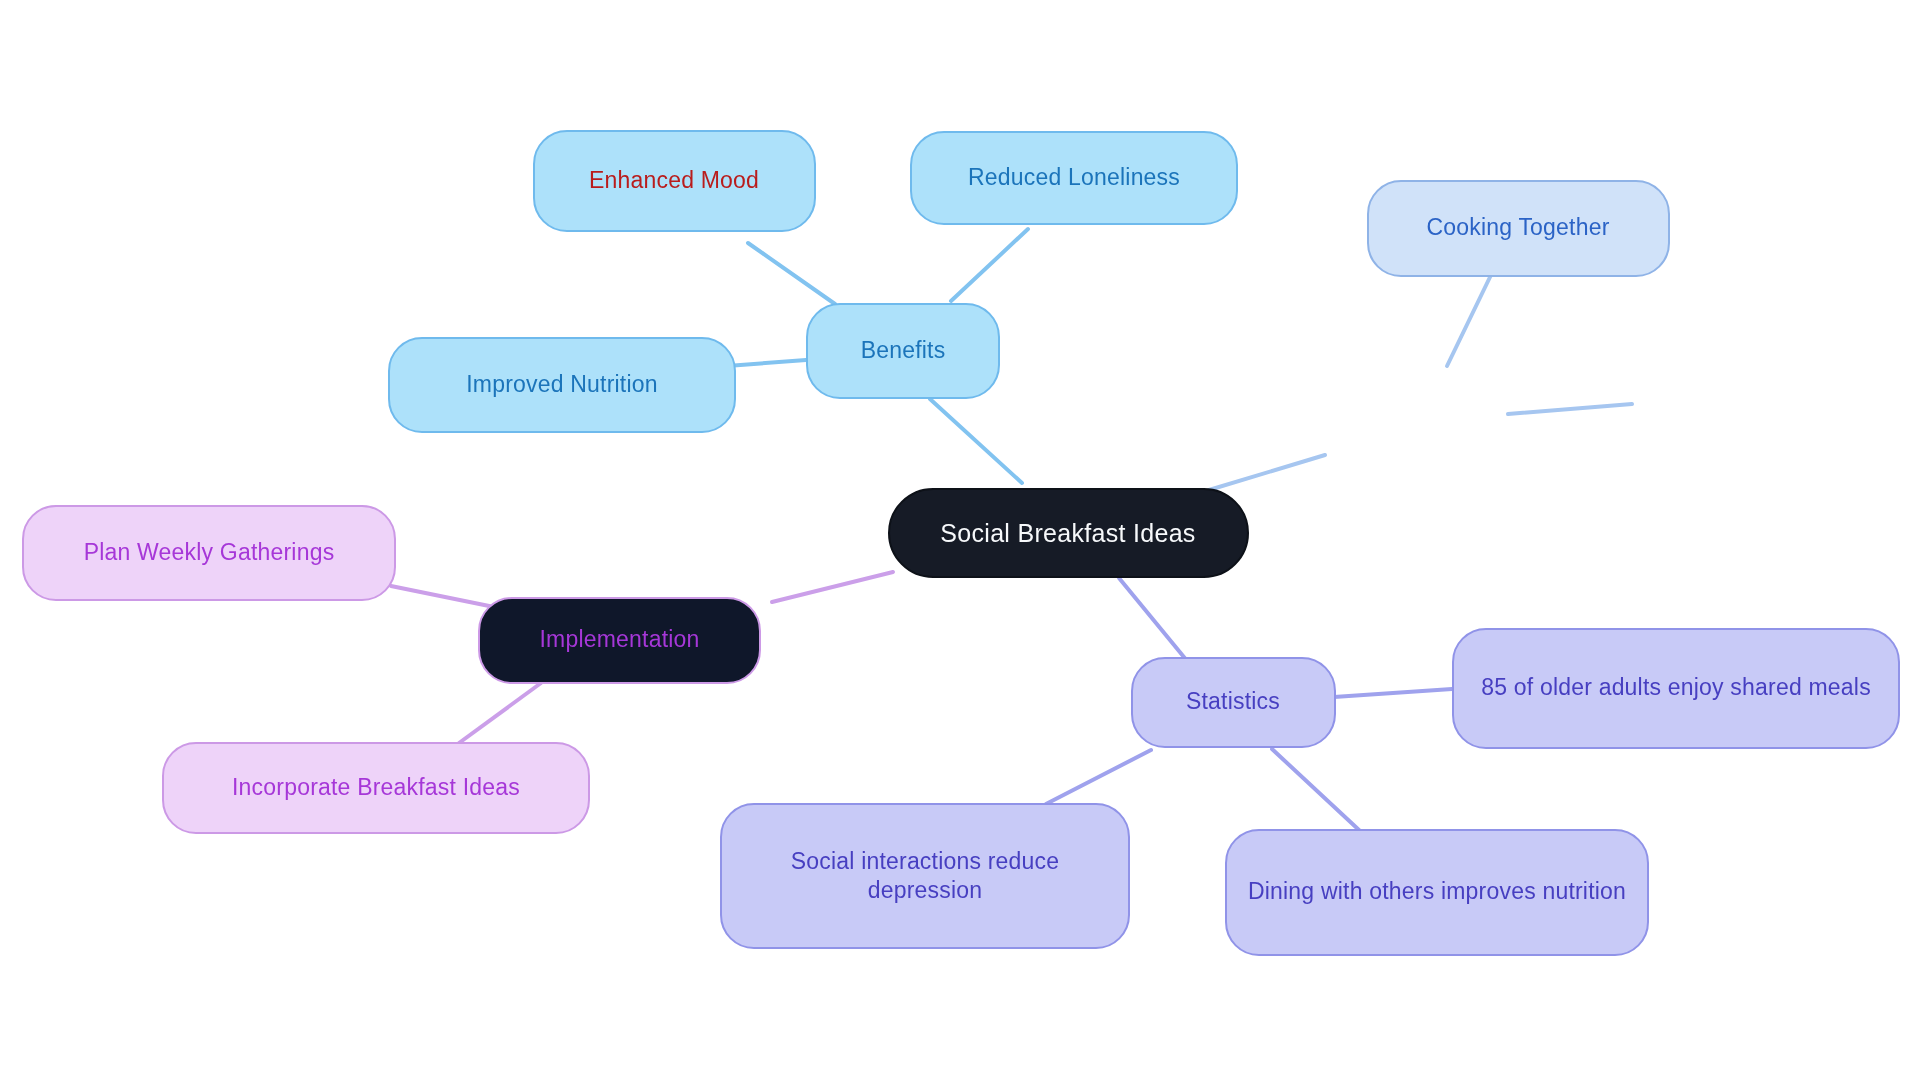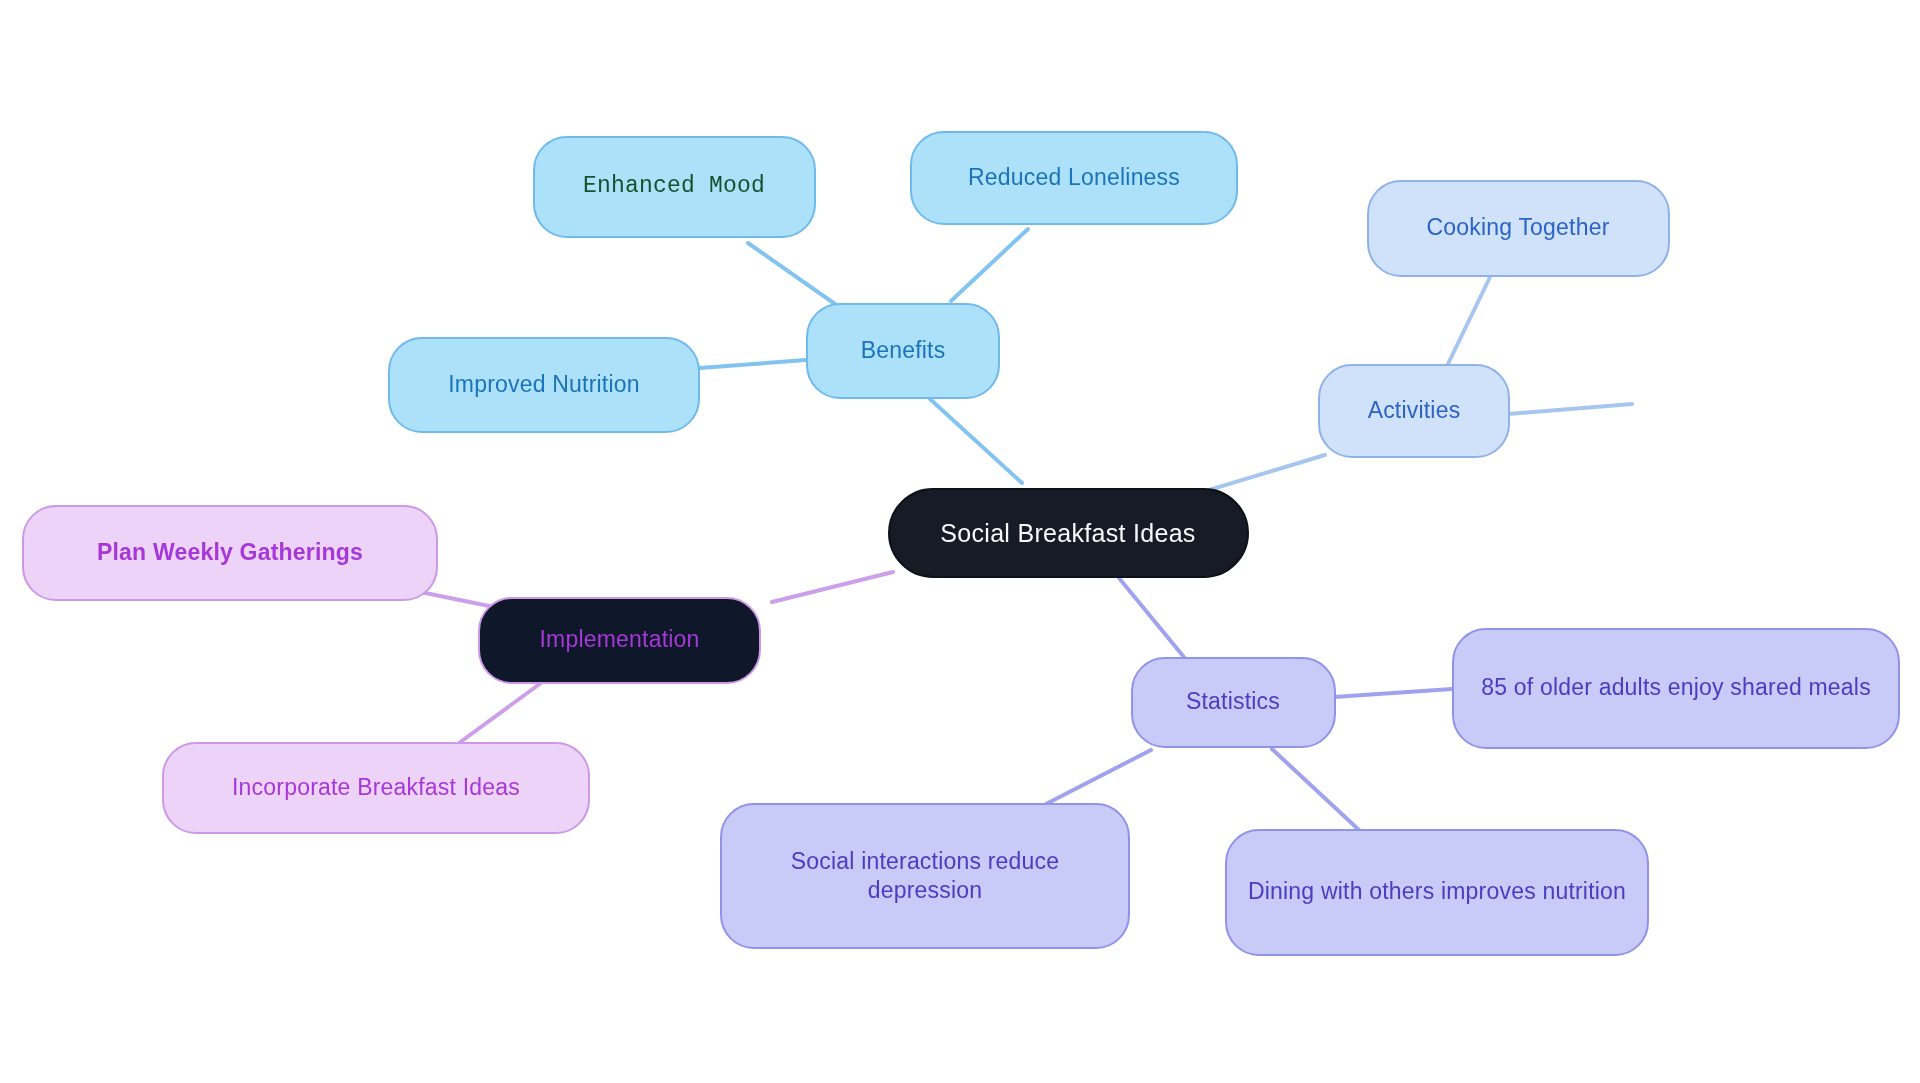--- a/index.html
+++ b/index.html
@@ -51,49 +51,46 @@
       <line x1="391" y1="586" x2="499" y2="608" stroke="#CB9FE9" stroke-width="4" stroke-linecap="round"></line>
       <line x1="459" y1="743" x2="541" y2="683" stroke="#CB9FE9" stroke-width="4" stroke-linecap="round"></line>
     </svg>
 
 <div class="node center" style="left: 887.5px; top: 488px; width: 361px; height: 90px; background: rgb(22, 27, 38); border-color: rgb(13, 17, 24); color: rgb(247, 249, 251); border-radius: 45px; align-items: center;">
       <span>Social Breakfast Ideas</span>
     </div>
     <div class="node" style="left: 806px; top: 303px; width: 194px; height: 96px; background: rgb(173, 225, 250); border-color: rgb(111, 186, 237); color: rgb(27, 116, 186);">
       <span>Benefits</span>
     </div>
-    <div class="node" style="left: 532.5px; top: 136px; width: 283px; height: 102px; background: rgb(173, 225, 250); border-color: rgb(111, 186, 237); color: #14532d; font-family: Liberation Mono, monospace;">
+    <div class="node" style="left: 532.5px; top: 130px; width: 283px; height: 102px; background: rgb(173, 225, 250); border-color: rgb(111, 186, 237); color: #b91c1c;">
       <span>Enhanced Mood</span>
     </div>
     <div class="node" style="left: 910px; top: 131px; width: 328px; height: 94px; background: rgb(173, 225, 250); border-color: rgb(111, 186, 237); color: rgb(27, 116, 186);">
       <span>Reduced Loneliness</span>
     </div>
-    <div class="node" style="left: 388px; top: 337px; width: 312px; height: 96px; background: rgb(173, 225, 250); border-color: rgb(111, 186, 237); color: rgb(27, 116, 186);">
+    <div class="node" style="left: 388px; top: 337px; width: 348px; height: 96px; background: rgb(173, 225, 250); border-color: rgb(111, 186, 237); color: rgb(27, 116, 186);">
       <span>Improved Nutrition</span>
-    </div>
-    <div class="node" style="left: 1318px; top: 364px; width: 192px; height: 94px; background: rgb(208, 226, 249); border-color: rgb(143, 179, 231); color: rgb(43, 99, 198);">
-      <span>Activities</span>
     </div>
     <div class="node" style="left: 1366.5px; top: 179.5px; width: 303px; height: 97px; background: rgb(208, 226, 249); border-color: rgb(143, 179, 231); color: rgb(43, 99, 198);">
       <span>Cooking Together</span>
     </div>
     <div class="node" style="left: 1130.5px; top: 656.5px; width: 205px; height: 91px; background: rgb(200, 202, 247); border-color: rgb(144, 147, 232); color: rgb(71, 63, 193);">
       <span>Statistics</span>
     </div>
     <div class="node" style="left: 1452px; top: 627.5px; width: 448px; height: 121px; background: rgb(200, 202, 247); border-color: rgb(144, 147, 232); color: rgb(71, 63, 193); text-align: right;">
       <span>85 of older adults enjoy shared meals</span>
     </div>
     <div class="node" style="left: 720px; top: 803px; width: 410px; height: 146px; background: rgb(200, 202, 247); border-color: rgb(144, 147, 232); color: rgb(71, 63, 193);">
       <span>Social interactions reduce depression</span>
     </div>
     <div class="node" style="left: 1225px; top: 828.5px; width: 424px; height: 127px; background: rgb(200, 202, 247); border-color: rgb(144, 147, 232); color: rgb(71, 63, 193);">
       <span>Dining with others improves nutrition</span>
     </div>
     <div class="node" style="left: 478px; top: 596.5px; width: 283px; height: 87px; background: #0f172a; border-color: rgb(204, 153, 230); color: rgb(166, 55, 216);">
       <span>Implementation</span>
     </div>
-    <div class="node" style="left: 22px; top: 505px; width: 416px; height: 96px; background: rgb(238, 211, 249); border-color: rgb(204, 153, 230); color: rgb(166, 55, 216); font-weight: bold;">
+    <div class="node" style="left: 22px; top: 505px; width: 374px; height: 96px; background: rgb(238, 211, 249); border-color: rgb(204, 153, 230); color: rgb(166, 55, 216);">
       <span>Plan Weekly Gatherings</span>
     </div>
     <div class="node" style="left: 162px; top: 742px; width: 428px; height: 92px; background: rgb(238, 211, 249); border-color: rgb(204, 153, 230); color: rgb(166, 55, 216);">
       <span>Incorporate Breakfast Ideas</span>
     </div>
   </div>
 
 </body></html>

